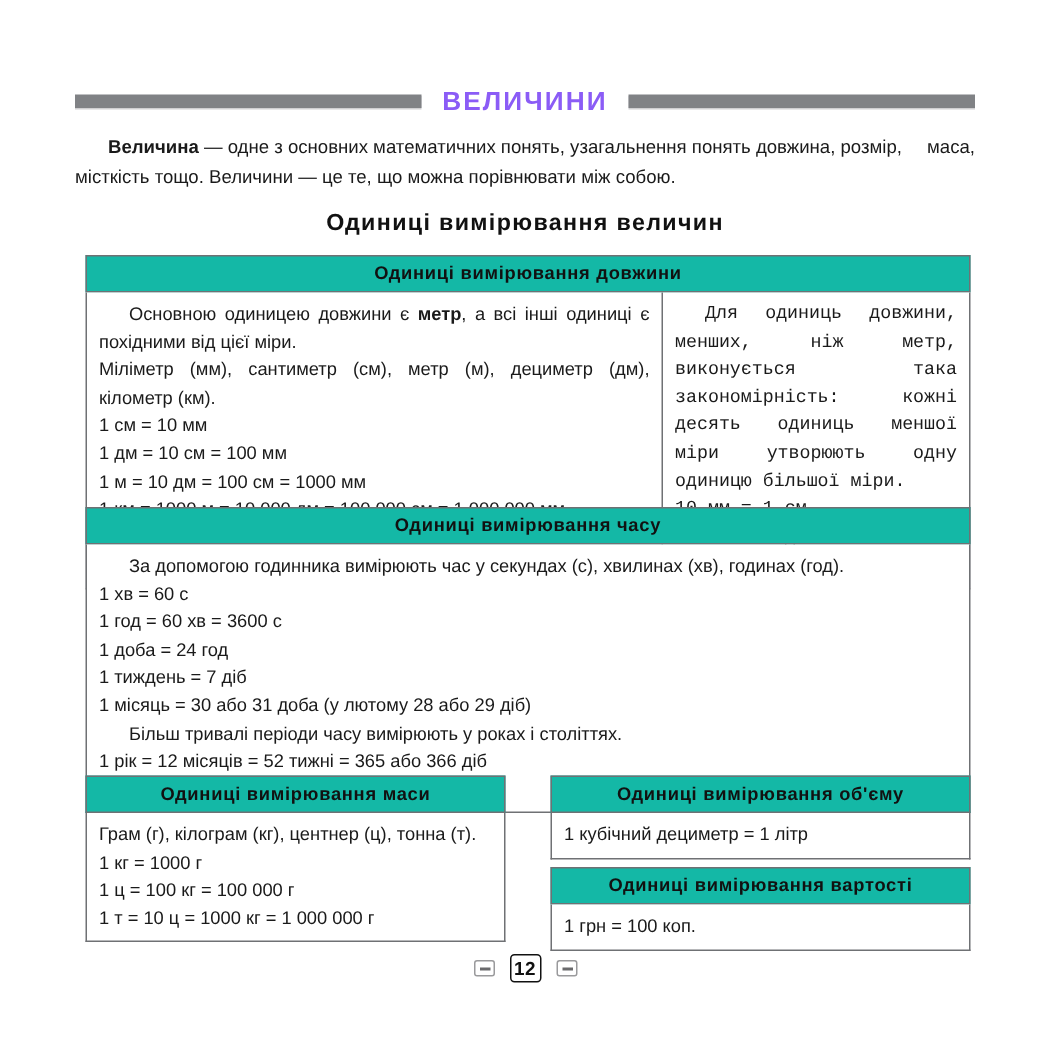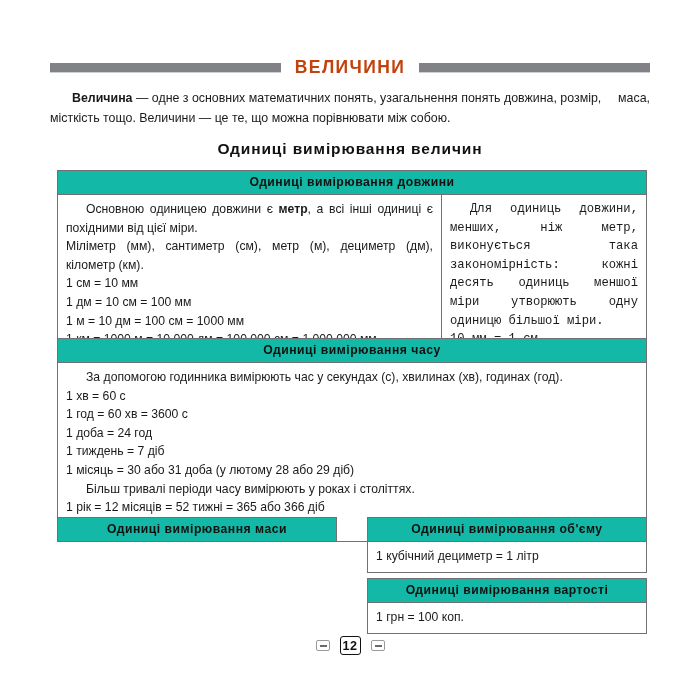--- a/index.html
+++ b/index.html
@@ -38,21 +38,21 @@
     background: #808285;
     box-shadow: 0 1px 0 0 #cfcfd1;
   }
   .banner-rule.left { margin-right: 14px; }
   .banner-rule.right { margin-left: 14px; }
   .banner-title {
     flex: 0 0 auto;
     font-size: 17.5px;
     font-weight: bold;
     letter-spacing: 1.4px;
-    color: #c2410c;
+    color: #8b5cf6;
     white-space: nowrap;
   }
 
   
   .intro {
     position: absolute;
     left: 50px;
     top: 88px;
     width: 600px;
     font-size: 12.4px;
@@ -226,20 +226,28 @@
         <p>1 місяць  =  30 або 31  доба  (у лютому 28 або 29 діб)</p>
         <p class="ind">Більш тривалі періоди часу вимірюють у роках і століттях.</p>
         <p>1 рік  =  12  місяців  =  52  тижні  =  365 або 366  діб</p>
         <p>1 століття  =  100  років</p>
       </div>
     </div>
   </div>
 
   <div class="tbl" id="tbl-mass">
     <div class="tbl-head">Одиниці вимірювання маси</div>
+    <div class="tbl-body">
+      <div class="cell c-full">
+        <p>Грам (г), кілограм (кг), центнер (ц), тонна (т).</p>
+        <p>1 кг  =  1000  г</p>
+        <p>1 ц  =  100  кг  =  100 000  г</p>
+        <p>1 т  =  10  ц  =  1000  кг  =  1 000 000  г</p>
+      </div>
+    </div>
   </div>
 
   <div class="tbl" id="tbl-volume">
     <div class="tbl-head">Одиниці вимірювання об'єму</div>
     <div class="tbl-body">
       <div class="cell c-full">
         <p>1 кубічний  дециметр  =  1  літр</p>
       </div>
     </div>
   </div>

